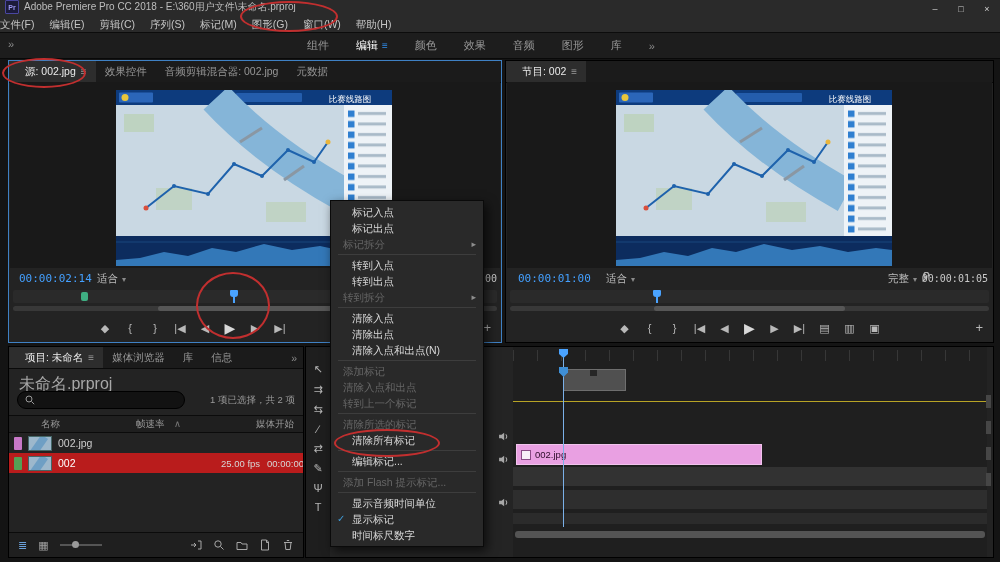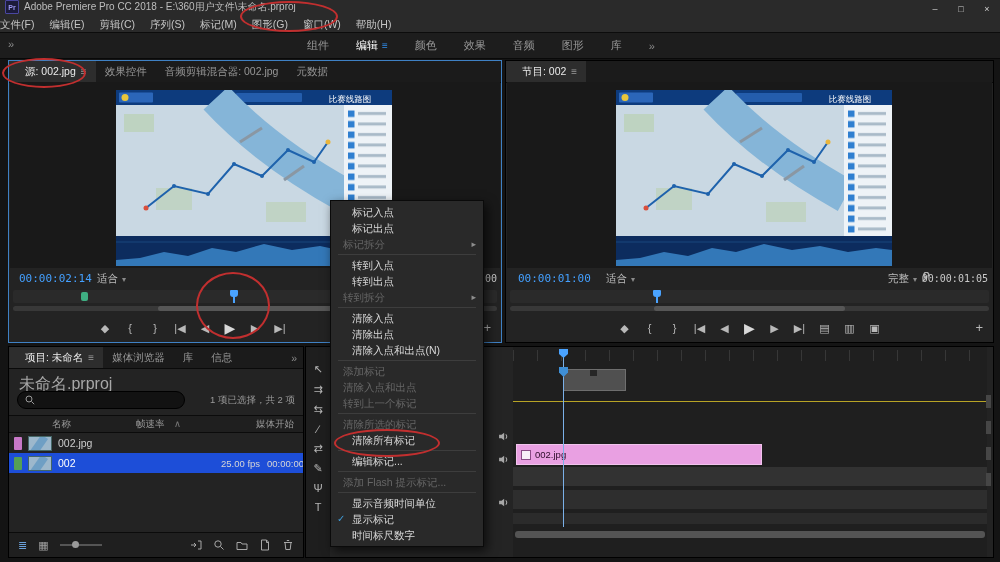--- a/index.html
+++ b/index.html
@@ -57,21 +57,21 @@
   .tplus{position:absolute;right:10px;top:259px;font-size:13px;color:#b8b8b8;}
 
   
   .projname{position:absolute;left:10px;top:27px;font-size:16px;color:#a8a8a8;}
   .searchbox{position:absolute;left:8px;top:44px;width:152px;height:16px;background:#121212;border:1px solid #000;border-radius:9px;display:flex;align-items:center;gap:5px;padding:0 7px;}
   .searchbox input{background:none;border:none;outline:none;color:#cccccc;font-size:10px;width:110px;}
   .selstat{position:absolute;right:8px;top:47px;font-size:9.5px;color:#9a9a9a;}
   .phead{position:absolute;left:0;right:0;top:68px;height:16px;background:#1f1f1f;border-top:1px solid #0b0b0b;border-bottom:1px solid #0b0b0b;font-size:9.5px;color:#9a9a9a;}
   .phead span{position:absolute;top:2px;}
   .prow{position:absolute;left:0;right:0;height:20px;display:flex;align-items:center;font-size:10.5px;color:#cccccc;}
-  .prow.sel{background:#1d4ed8;color:#ffffff;}
+  .prow.sel{background:#b91c1c;color:#ffffff;}
   .sw{width:8px;height:13px;margin-left:5px;border-radius:1px;}
   .sw-pink{background:#c878c8;} .sw-green{background:#55a055;}
   .thumb{width:22px;height:13px;margin-left:6px;margin-right:6px;background:#9db8cc;border:1px solid #466;position:relative;overflow:hidden;}
   .thumb::after{content:"";position:absolute;left:6px;top:-2px;width:8px;height:20px;background:#6f9fc4;transform:rotate(35deg);}
   .pfps{position:absolute;left:212px;font-size:9.5px;color:#d6d6d6;}
   .pms{position:absolute;left:258px;font-size:9.5px;color:#d6d6d6;white-space:nowrap;}
   .ptoolbar{position:absolute;left:0;right:0;bottom:0;height:24px;background:#1f1f1f;border-top:1px solid #0b0b0b;display:flex;align-items:center;gap:11px;padding:0 9px;color:#9e9e9e;}
   .pt-ic{font-size:11px;}
   .zslider{width:42px;height:2px;background:#555;position:relative;}
   .zknob{position:absolute;left:12px;top:-3px;width:7px;height:7px;border-radius:50%;background:#9a9a9a;}
@@ -344,21 +344,21 @@
     <div class="projname">未命名.prproj</div>
     <div class="searchbox">
       <svg width="10" height="10" viewBox="0 0 10 10">
           <circle cx="4" cy="4" r="3" stroke="#999" fill="none"></circle>
           <line x1="6.5" y1="6.5" x2="9.2" y2="9.2" stroke="#999"></line>
         </svg>
       <input type="text" style="">
     </div>
     <div class="selstat">1 项已选择，共 2 项</div>
     <div class="phead">
-      <span style="left:43px">名称</span>
+      <span style="left:32px">名称</span>
       <span style="left:127px">帧速率</span>
       <span style="left:165px;color:#777">∧</span>
       <span style="left:247px">媒体开始</span>
     </div>
     <div class="prow" style="top:86px">
       <span class="sw sw-pink"></span>
       <span class="thumb"></span>
       <span>002.jpg</span>
     </div>
     <div class="prow sel" style="top:106px">

